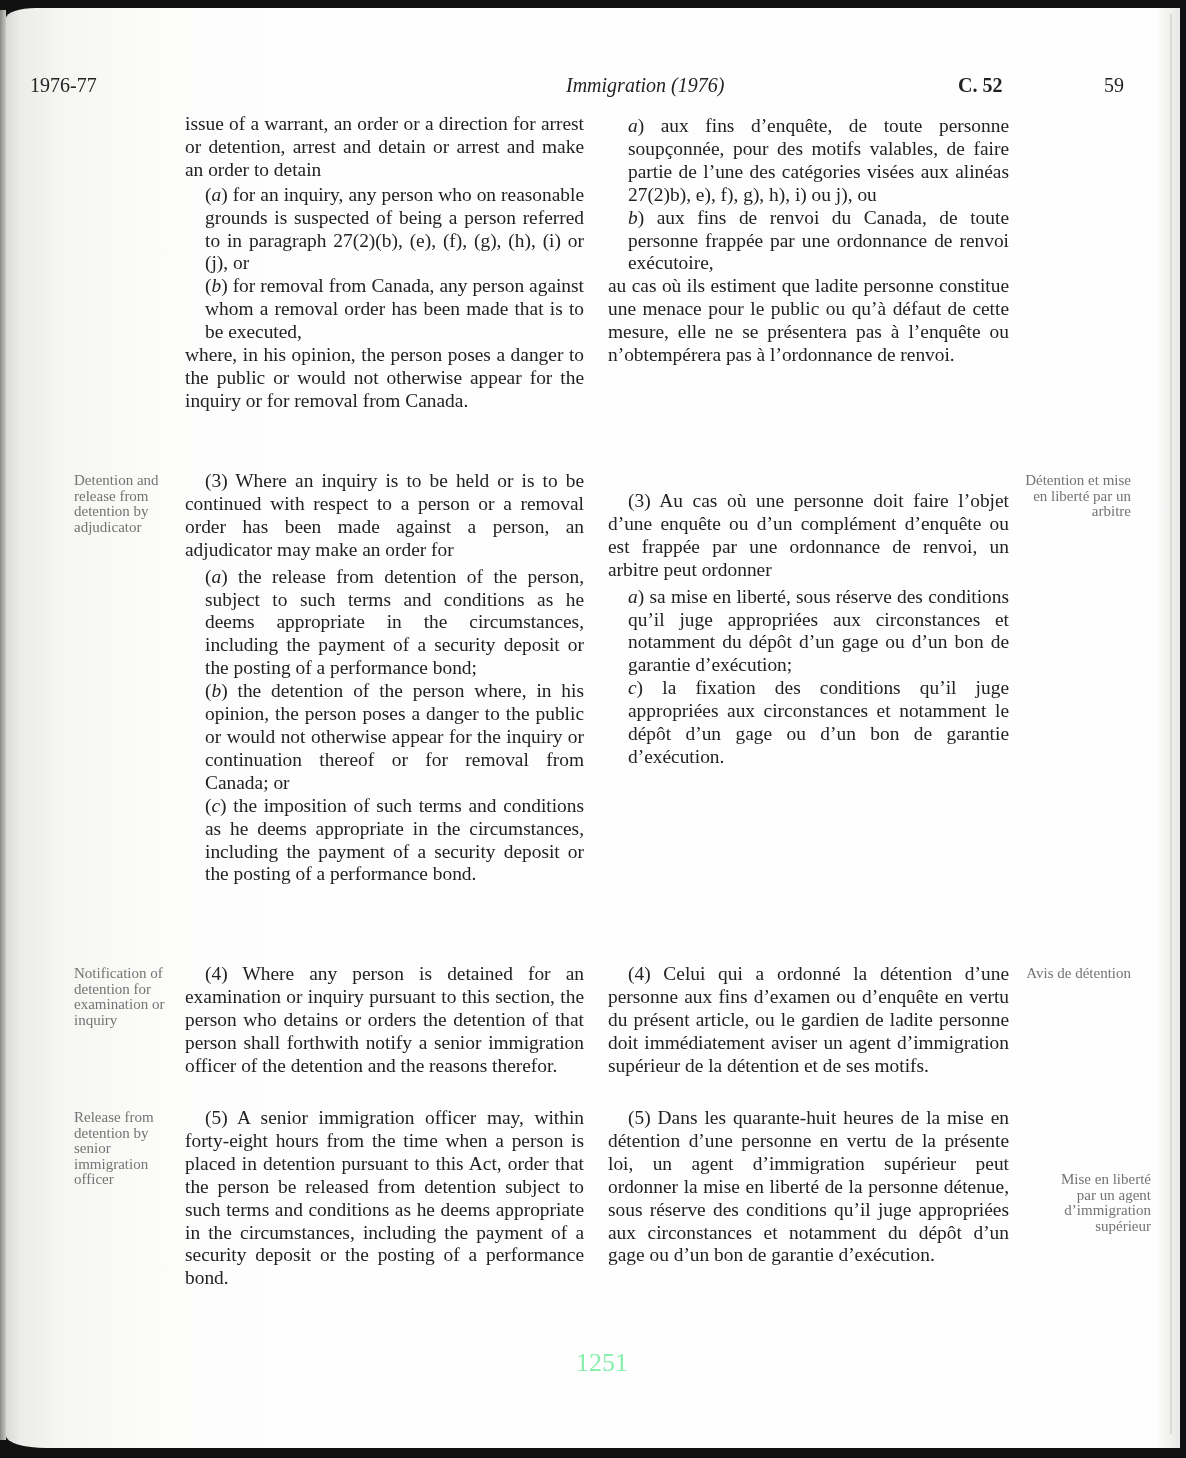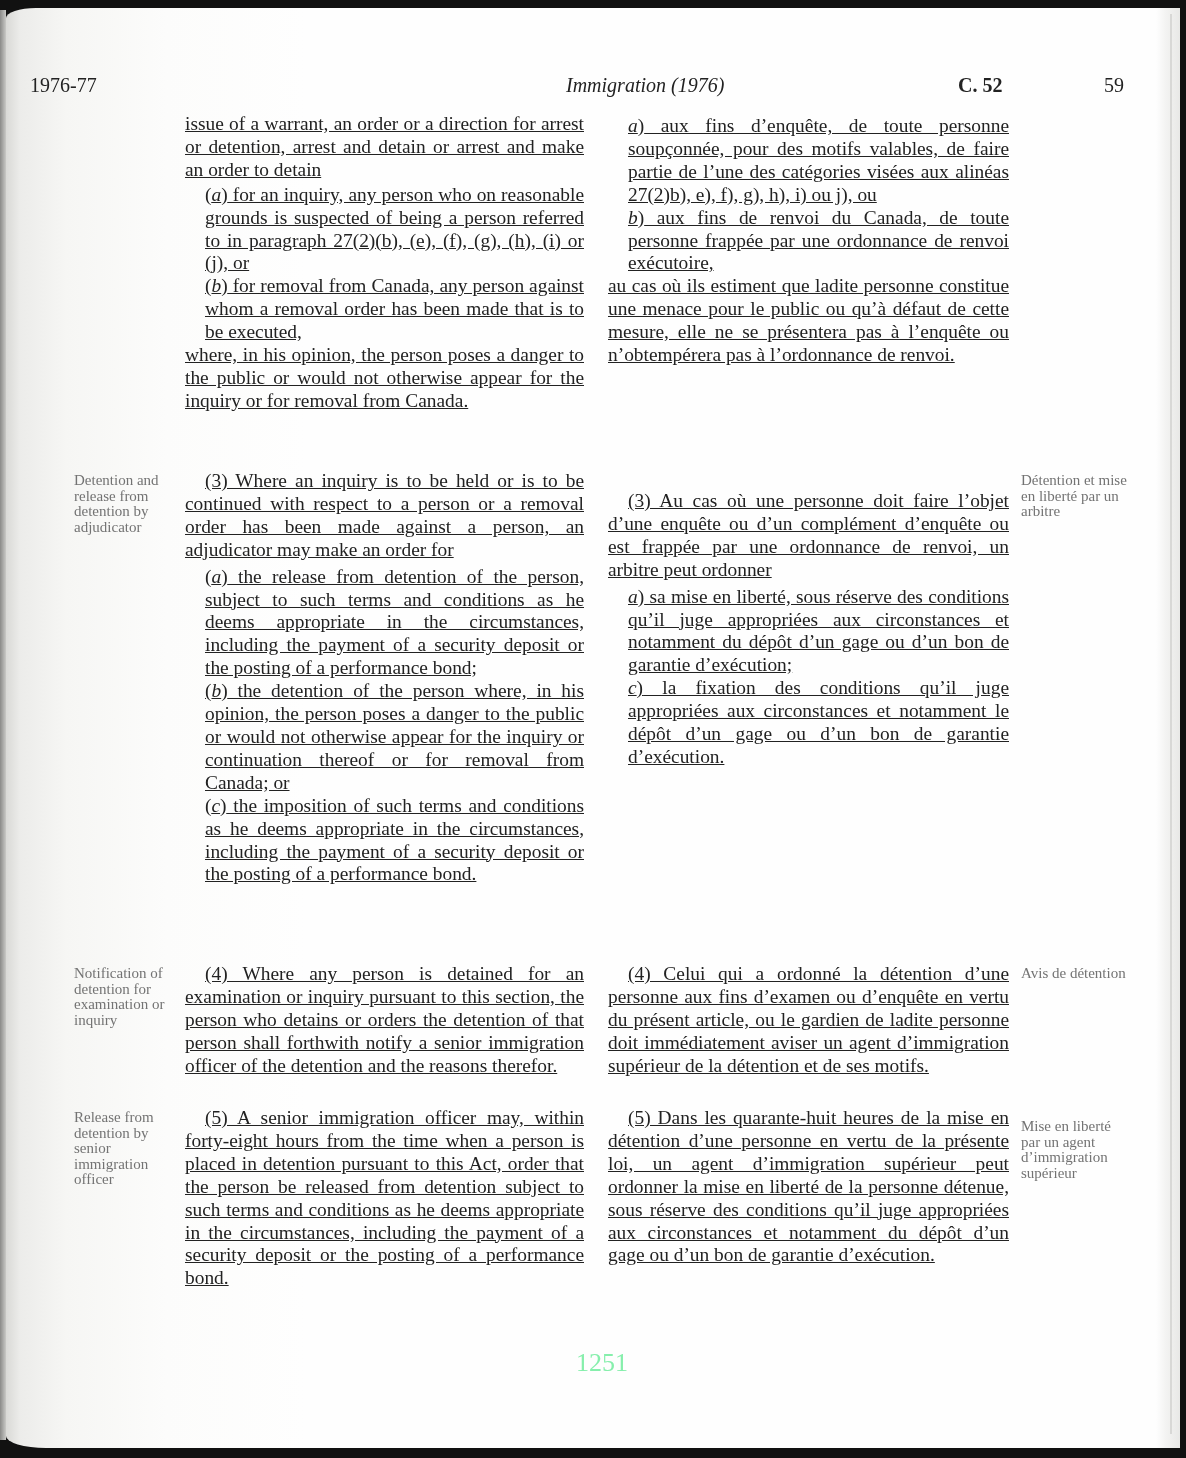--- a/index.html
+++ b/index.html
@@ -22,32 +22,32 @@
   .rule-right {
     position: absolute; left: 1170px; top: 14px; width: 2px; height: 1420px;
     background: #d8d8d6;
   }
   .hdr { position: absolute; top: 72px; font-size: 20px; line-height: 26px; color: #222; }
   .hdr-year { left: 30px; }
   .hdr-title { left: 566px; font-style: italic; }
   .hdr-chapter { left: 958px; font-weight: bold; }
   .hdr-page { left: 1104px; }
 
-  .col { position: absolute; font-size: 19.4px; line-height: 22.9px; color: #222; text-decoration: underline; }
+  .col { position: absolute; font-size: 19.4px; line-height: 22.9px; color: #222; }
   .col p { margin: 0; text-align: justify; text-align-last: left; hyphens: none; }
   .en { left: 185px; width: 399px; }
   .fr { left: 608px; width: 401px; }
   .ind { padding-left: 20px; }
   .first { text-indent: 20px; }
   .lbl { font-style: normal; }
   .lbl i { font-style: italic; }
 
   .note { position: absolute; font-size: 15px; line-height: 15.6px; color: #737373; }
   .note-en { left: 74px; width: 104px; }
-  .note-fr { left: 1021px; width: 110px; }
+  .note-fr { left: 1021px; width: 110px; text-align: right; }
 
   .footer { position: absolute; left: 576px; top: 1348px; font-size: 26px; color: #86efac; }
 </style>
 </head>
 <body>
 
 <div class="spine"></div>
 <div class="page"></div>
 <div class="rule-right"></div>
 
@@ -97,15 +97,15 @@
 <div class="col fr" style="top:1107px;">
   <p class="first">(5) Dans les quarante-huit heures de la mise en détention d’une personne en vertu de la présente loi, un agent d’immigration supérieur peut ordonner la mise en liberté de la personne détenue, sous réserve des conditions qu’il juge appropriées aux circonstances et notamment du dépôt d’un gage ou d’un bon de garantie d’exécution.</p>
 </div>
 
 <div class="note note-en" style="top:473px;">Detention and release from detention by adjudicator</div>
 <div class="note note-en" style="top:966px;">Notification of detention for examination or inquiry</div>
 <div class="note note-en" style="top:1110px;">Release from detention by senior immigration officer</div>
 
 <div class="note note-fr" style="top:473px;">Détention et mise en liberté par un arbitre</div>
 <div class="note note-fr" style="top:966px;">Avis de détention</div>
-<div class="note note-fr" style="top:1119px;">Mise en liberté par un agent d’immigration supérieur</div>
+<div class="note note-fr" style="top:1172px;margin-left:20px;">Mise en liberté par un agent d’immigration supérieur</div>
 
 <div class="footer">1251</div>
 
 </body></html>

